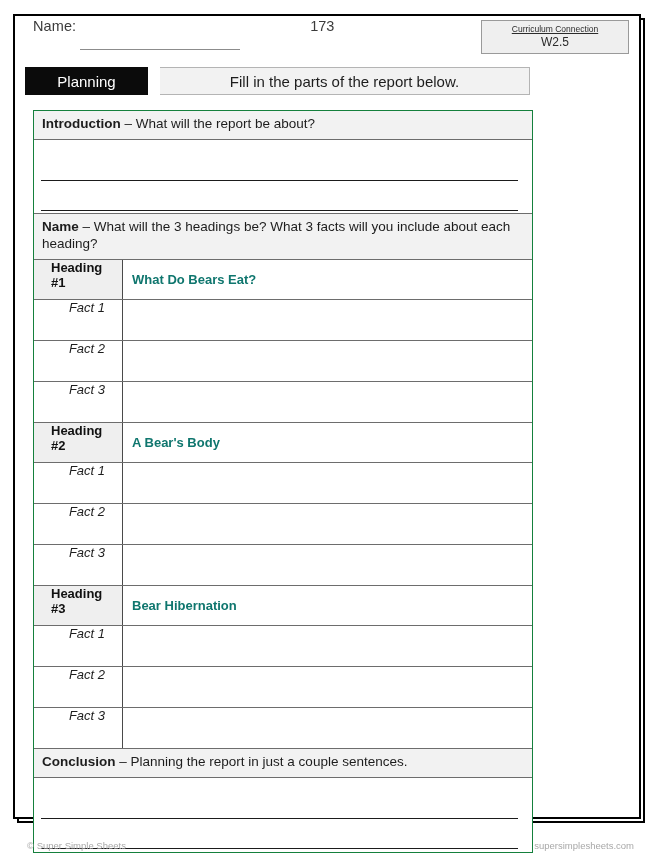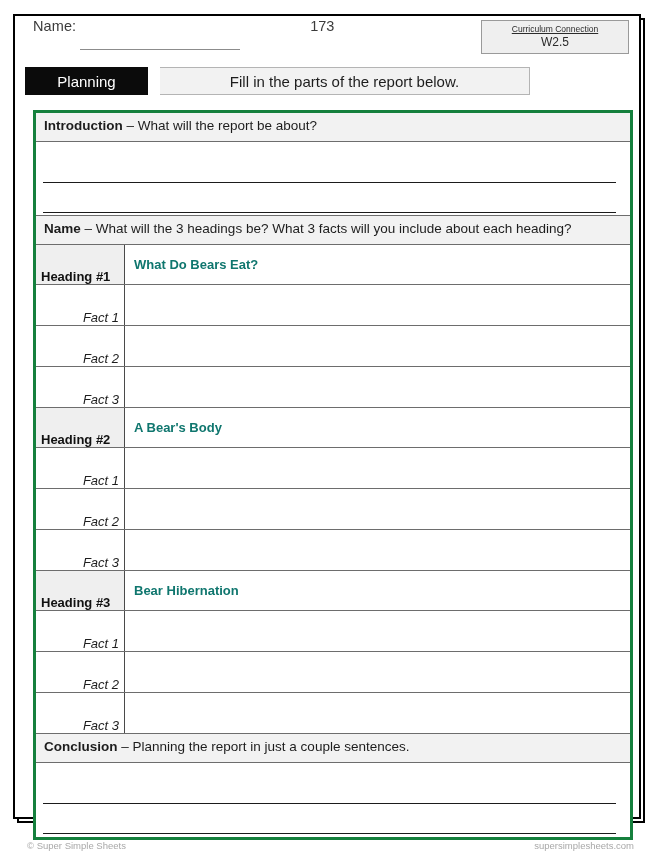--- a/index.html
+++ b/index.html
@@ -122,22 +122,22 @@
     display: flex;
     align-items: center;
     justify-content: center;
   }
 
   
   .sheet {
     position: absolute;
     left: 33px;
     top: 110px;
-    width: 600px;
-    border: 3px solid #15803d;
+    width: 500px;
+    border: 1px solid #15803d;
     background: #ffffff;
   }
 
   .band {
     border-bottom: 1px solid #6d6d6d;
     background: #f2f2f2;
     padding: 5px 8px 6px 8px;
     font-size: 13.5px;
     color: #1d1d1d;
     line-height: 1.25;
@@ -165,22 +165,22 @@
     border-bottom: 1px solid #6d6d6d;
     background: #ffffff;
   }
   .row:last-child { border-bottom: none; }
 
   .cell-label {
     width: 89px;
     flex: 0 0 89px;
     border-right: 1px solid #4a4a4a;
     display: flex;
-    align-items: flex-end;
-    padding: 0 5px;
+    align-items: flex-start;
+    padding: 0 17px;
   }
   .cell-value {
     flex: 1 1 auto;
     display: flex;
     align-items: center;
     padding: 0 9px;
   }
 
   .row.heading-row { height: 40px; }
   .row.heading-row .cell-label {

